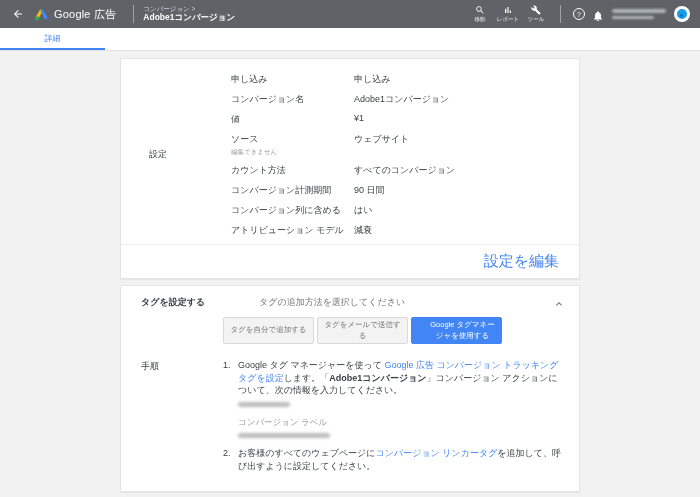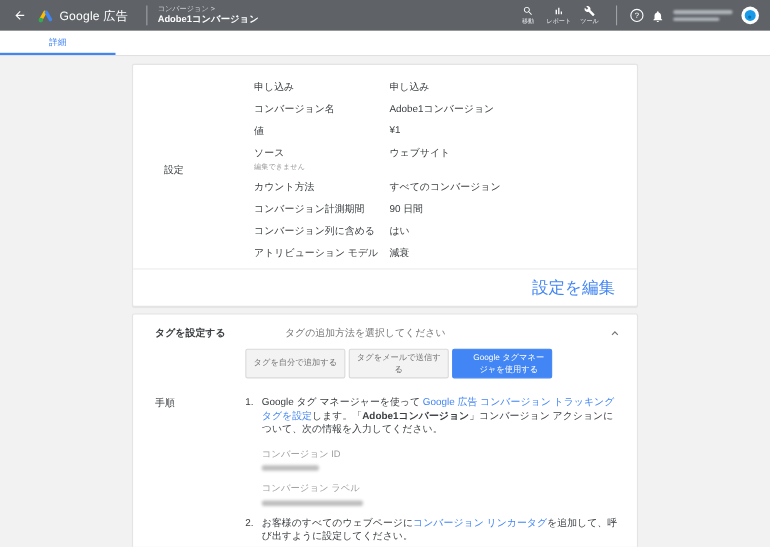--- a/index.html
+++ b/index.html
@@ -208,21 +208,20 @@
     </div>
     <div class="steps-wrap">
       <div class="steps-label">手順</div>
       <div class="steps">
 
         <div class="step">
           <div class="step-num">1.</div>
           <div class="step-body">
             <span>Google タグ マネージャーを使って </span><span class="inline-link">Google 広告 コンバージョン トラッキング タグを設定</span><span>します。「</span><span class="bold">Adobe1コンバージョン</span><span>」コンバージョン アクションについて、次の情報を入力してください。</span>
             <div class="step-fields">
-              <div class="field-name">コンバージョン ID</div>
               <div class="redacted r1"></div>
               <div class="field-name">コンバージョン ラベル</div>
               <div class="redacted r2"></div>
             </div>
           </div>
         </div>
 
         <div class="step">
           <div class="step-num">2.</div>
           <div class="step-body">

